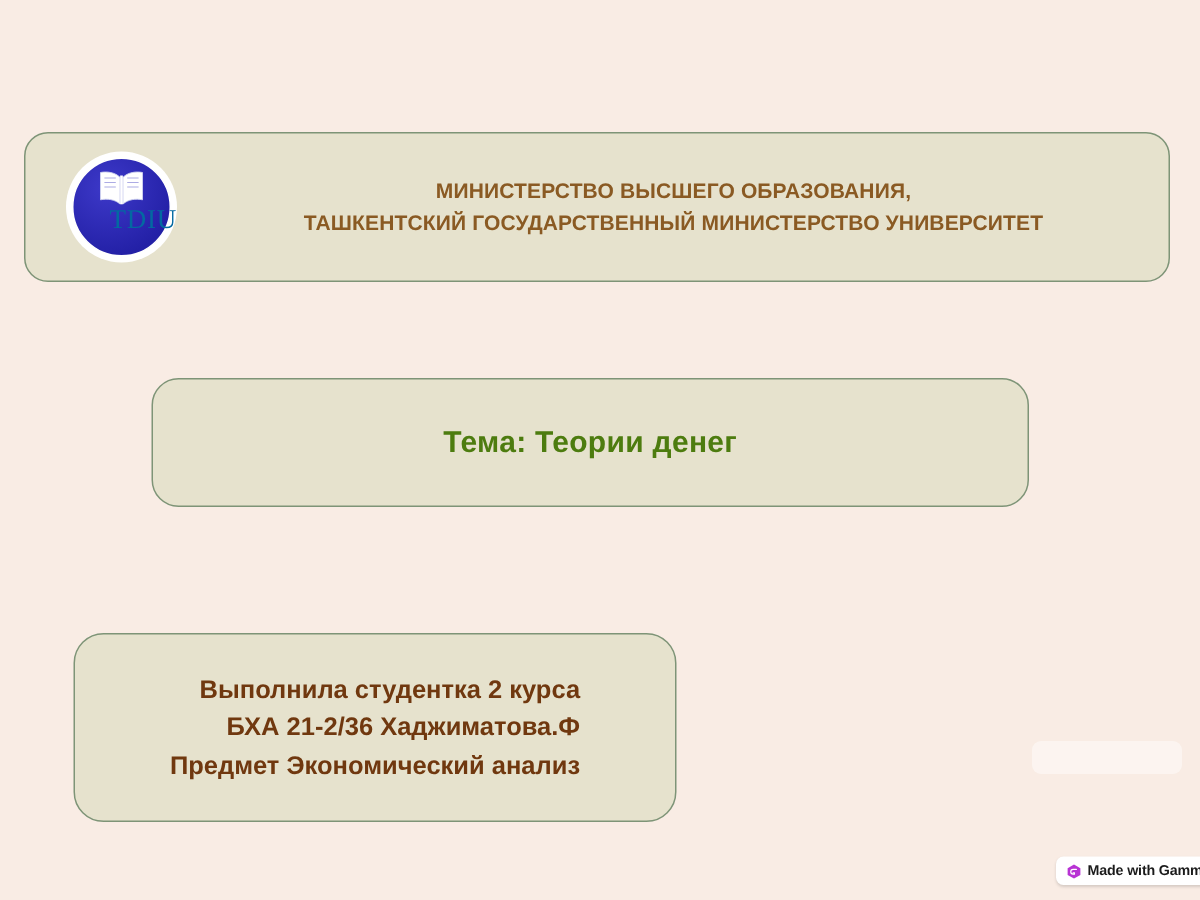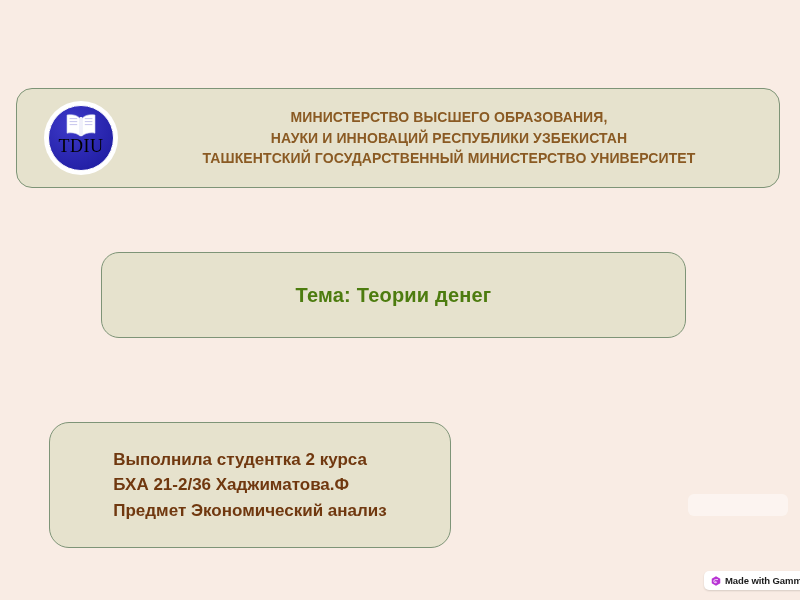--- a/index.html
+++ b/index.html
@@ -78,22 +78,22 @@
     left: 17px;
     top: 12px;
     width: 40px;
     height: 24px;
   }
   .logo-text {
     position: absolute;
     left: 0;
     top: 36px;
     width: 74px;
-    text-align: center;
-    color: #000000;
+    text-align: right;
+    color: #0369a1;
     font-family: "Liberation Serif", serif;
     font-size: 18px;
     letter-spacing: 0.5px;
     line-height: 1;
   }
 
   #header-text {
     position: absolute;
     left: 110px;
     top: 50%;
@@ -128,21 +128,21 @@
     left: 49px;
     top: 422px;
     width: 402px;
     height: 126px;
     border-radius: 20px;
   }
   #author-text {
     color: #70380f;
     font-size: 17px;
     font-weight: 700;
-    text-align: left;
+    text-align: right;
     line-height: 1.5;
   }
   #author-text .line { display: block; white-space: nowrap; }
 
   
   #ghost-artifact {
     position: absolute;
     left: 688px;
     top: 494px;
     width: 100px;
@@ -188,21 +188,20 @@
         <path d="M19 5.2 C15.5 1.8 10.5 1.2 6 2.0 L6 20.2 C10.5 19.3 15.5 19.9 19 23.0 Z" fill="#ffffff" stroke="#cfd3ef" stroke-width="0.6"></path>
         <path d="M21 5.2 C24.5 1.8 29.5 1.2 34 2.0 L34 20.2 C29.5 19.3 24.5 19.9 21 23.0 Z" fill="#ffffff" stroke="#cfd3ef" stroke-width="0.6"></path>
         <rect x="19.1" y="4.0" width="1.8" height="19.2" fill="#ffffff"></rect>
         <path d="M8.6 5.6 h7.6 M8.6 8.6 h7.6 M8.6 11.6 h7.6 M23.8 5.6 h7.6 M23.8 8.6 h7.6 M23.8 11.6 h7.6" stroke="#4a47c4" stroke-width="0.7" opacity="0.45"></path>
       </svg>
       <div class="logo-text">TDIU</div>
     </div>
 
     <div id="header-text">
       <span class="line">МИНИСТЕРСТВО ВЫСШЕГО ОБРАЗОВАНИЯ,</span>
-      <span class="line">НАУКИ И ИННОВАЦИЙ РЕСПУБЛИКИ УЗБЕКИСТАН</span>
       <span class="line">ТАШКЕНТСКИЙ ГОСУДАРСТВЕННЫЙ МИНИСТЕРСТВО УНИВЕРСИТЕТ</span>
     </div>
   </div>
 
   <div class="card" id="title-card">
     <div id="title-text">Тема: Теории денег</div>
   </div>
 
   <div class="card" id="author-card">
     <div id="author-text">

